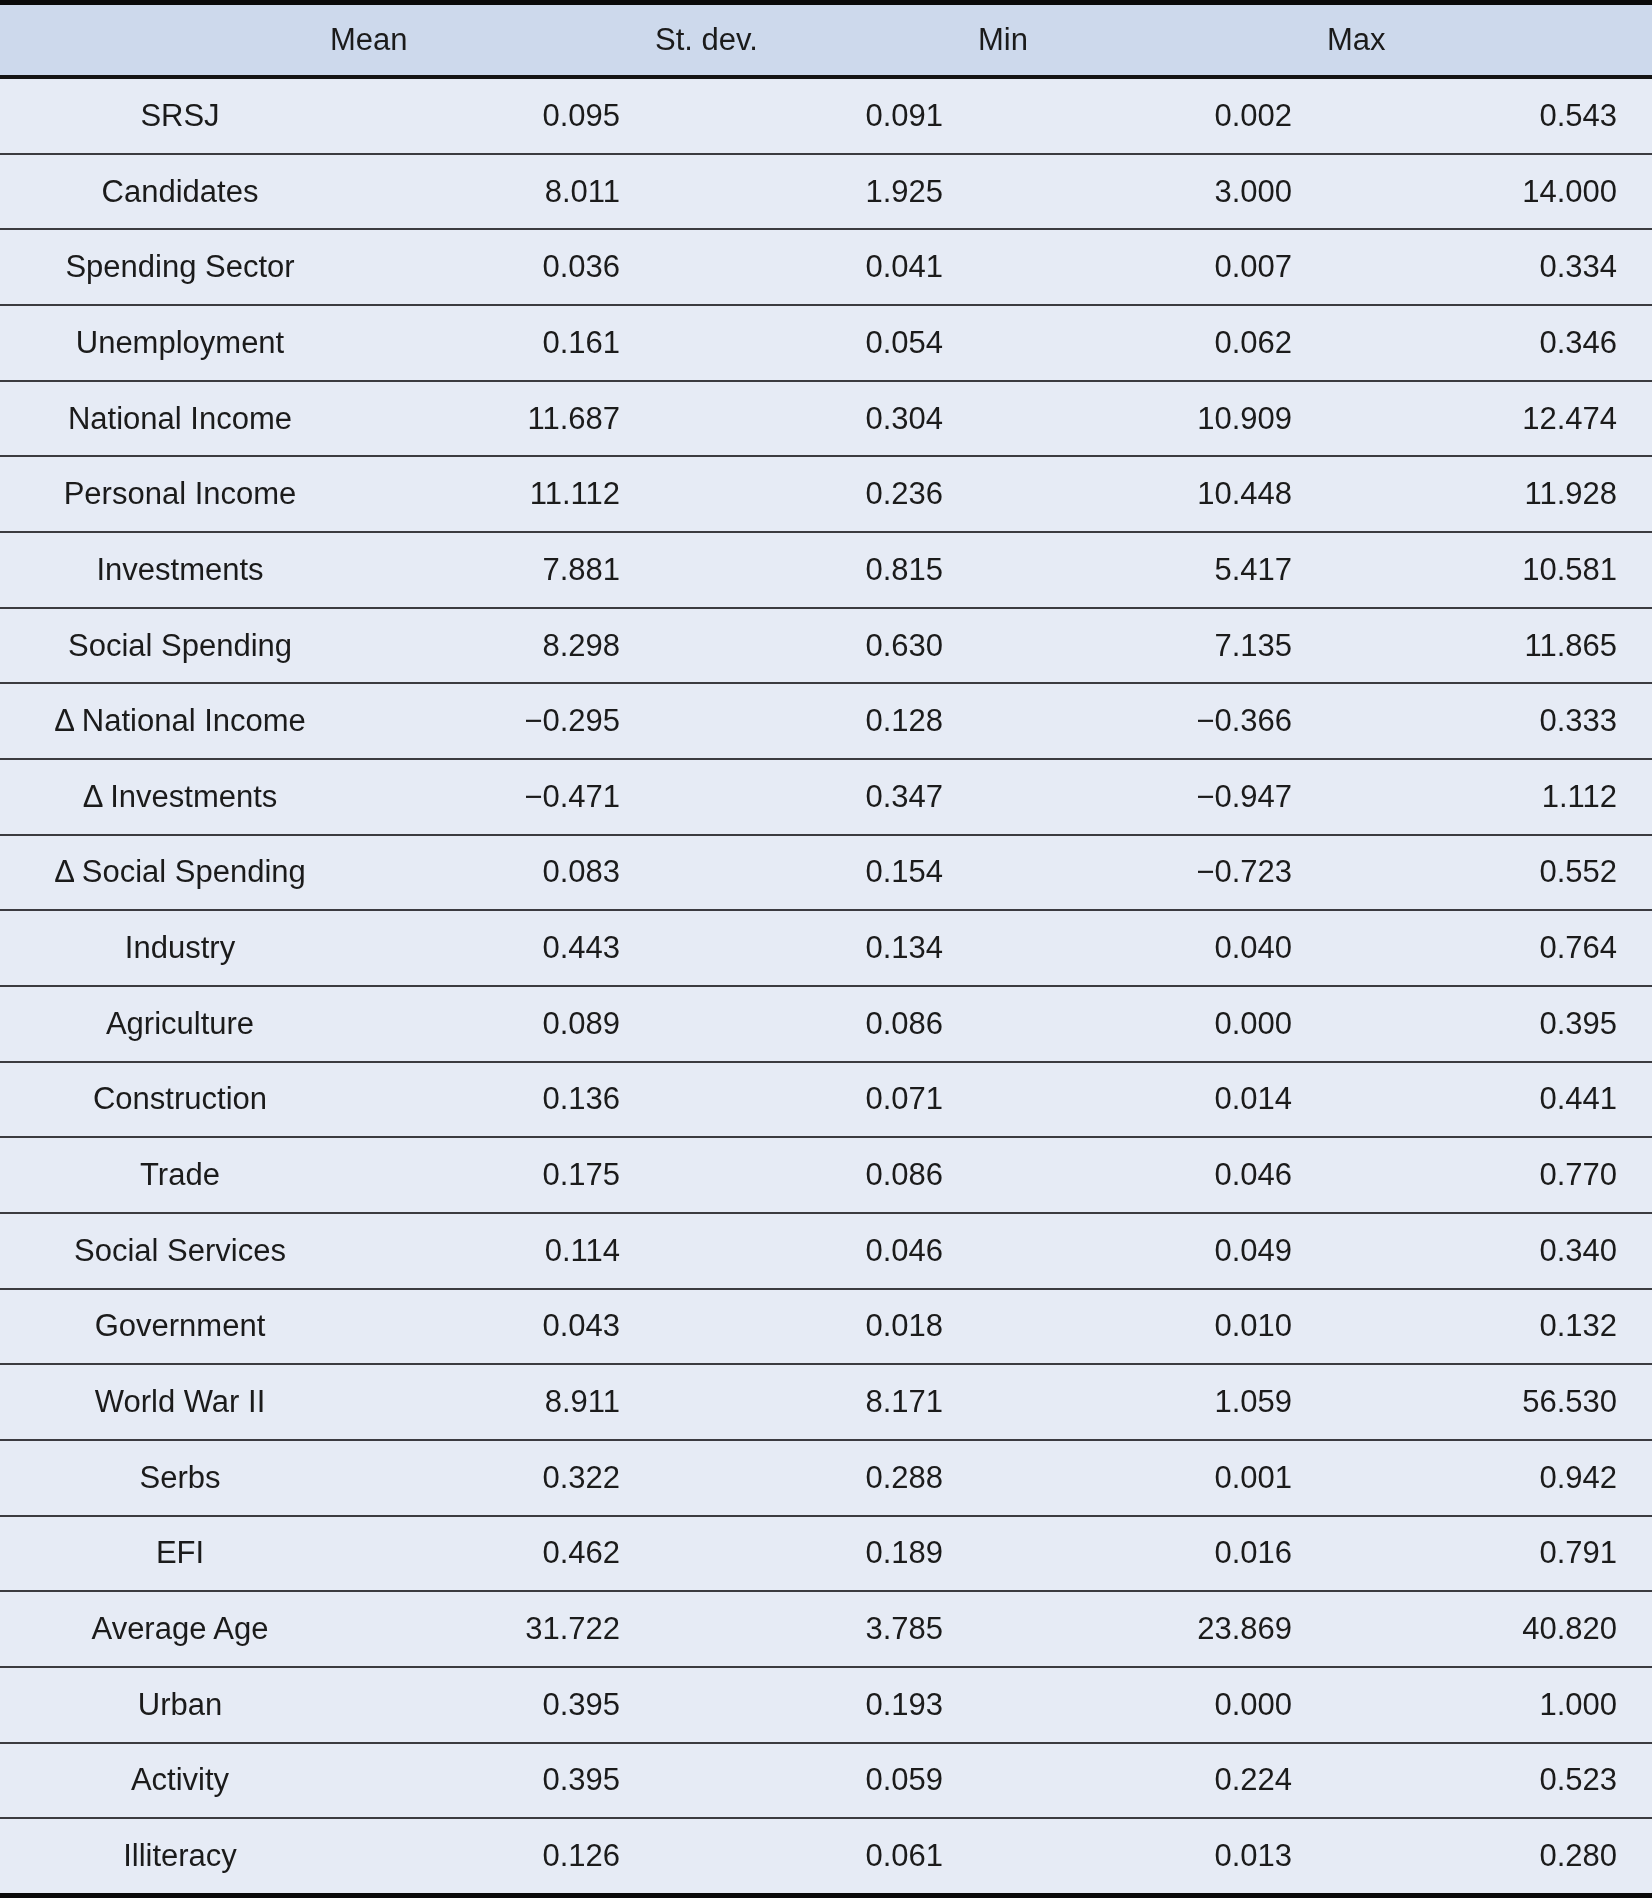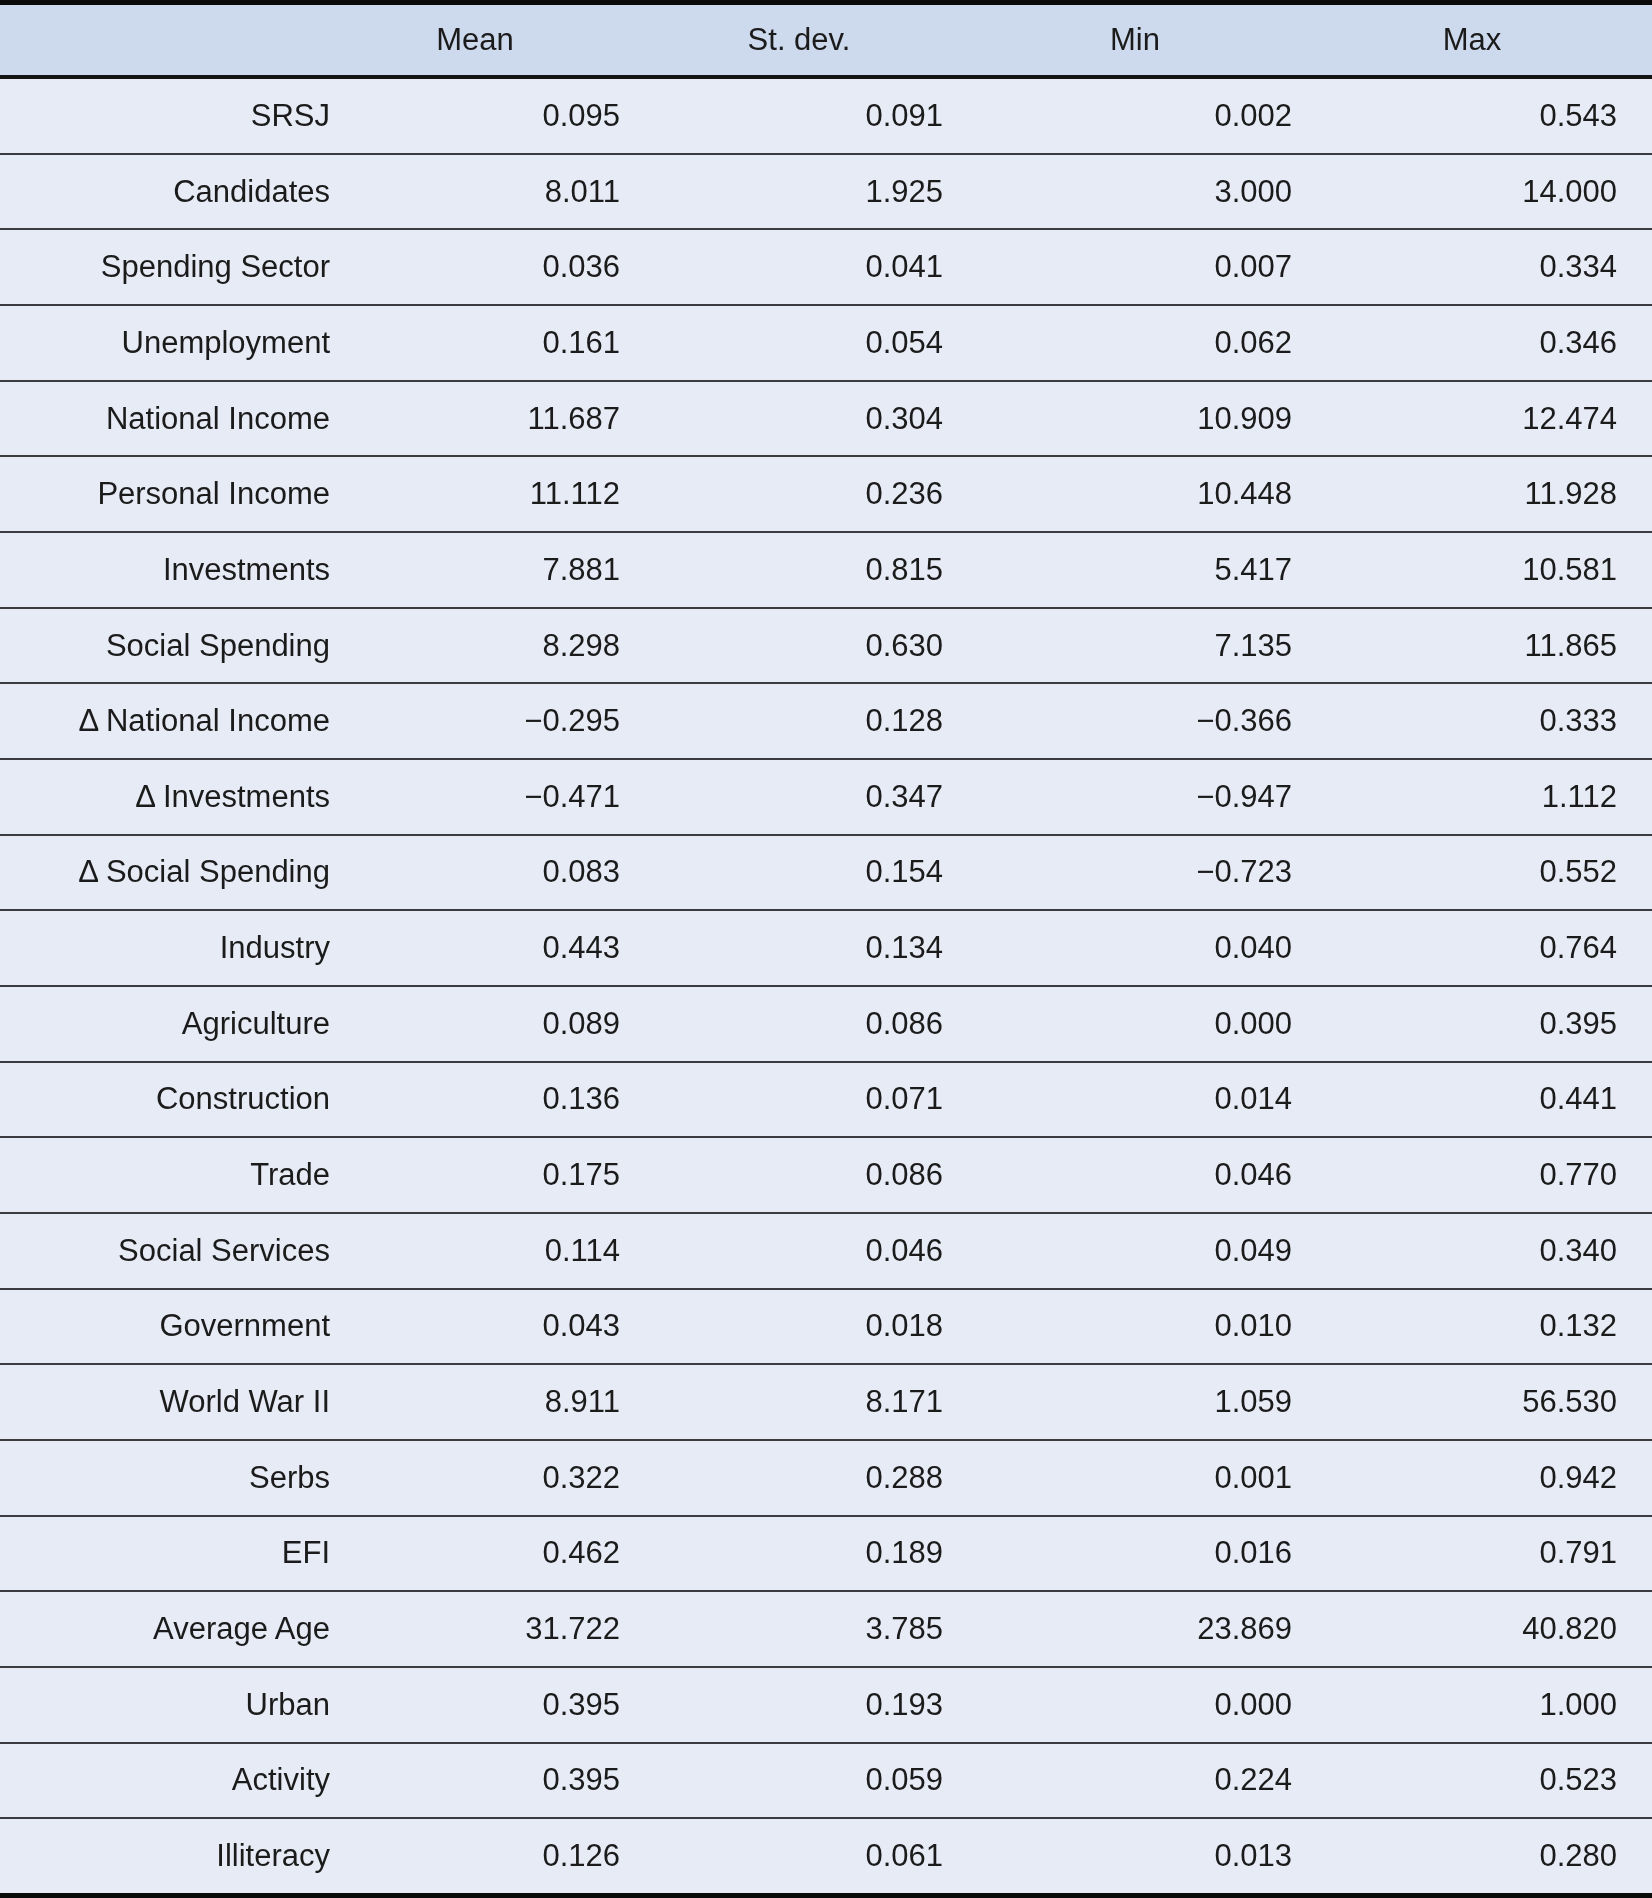--- a/index.html
+++ b/index.html
@@ -28,39 +28,39 @@
   col.c-stdev { width: 323px; }
   col.c-min   { width: 349px; }
   col.c-max   { width: 325px; }
 
   thead th {
     background: #cdd9ec;
     height: 70px;
     border-bottom: 4px solid #141414;
     font-weight: 400;
     font-size: 31px;
-    text-align: center;
+    text-align: left;
     padding: 0 35px 0 0;
     white-space: nowrap;
   }
   thead th.label-col {
     text-align: left;
     padding: 0 0 0 30px;
   }
   tbody td {
     height: 68px;
     border-bottom: 2px solid #3b3b40;
     font-size: 31px;
     text-align: right;
     padding: 0 35px 0 0;
     white-space: nowrap;
     vertical-align: middle;
   }
   tbody td.label-col {
-    text-align: right;
+    text-align: center;
     padding: 0 0 0 30px;
   }
   tbody tr:last-child td {
     border-bottom: none;
   }
 </style>
 </head>
 <body>
 
 <table class="stats-table">

